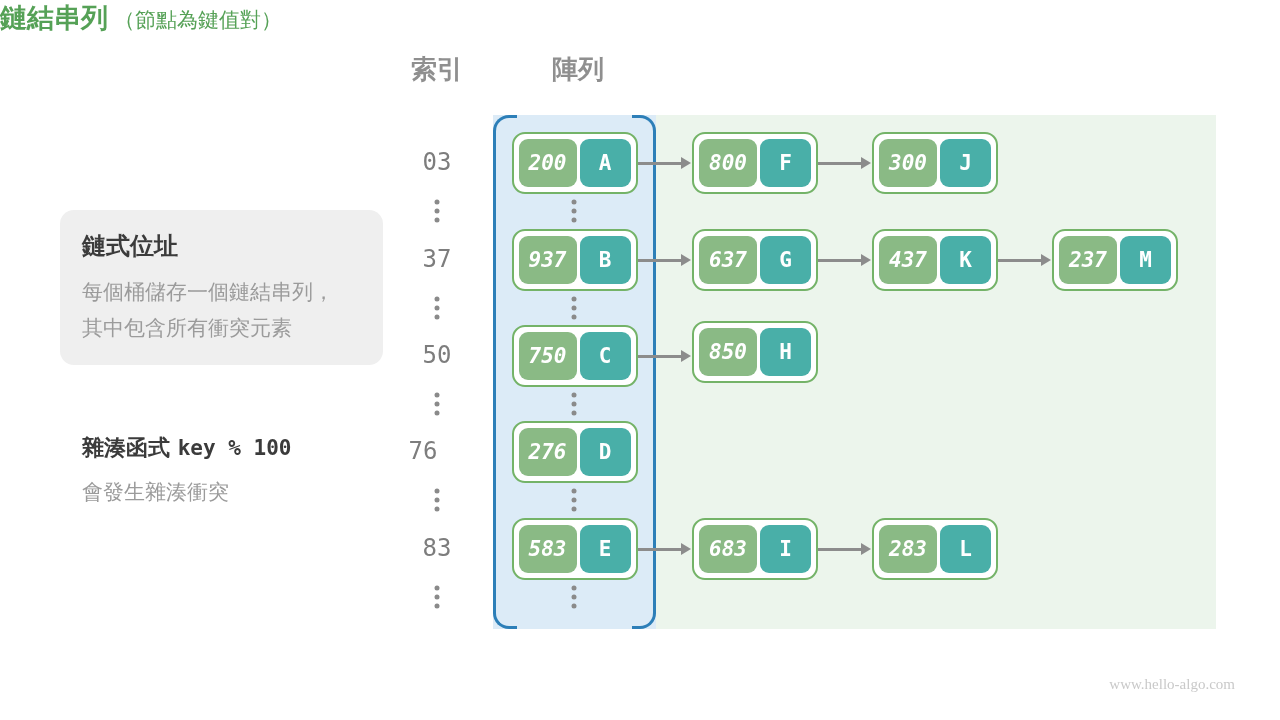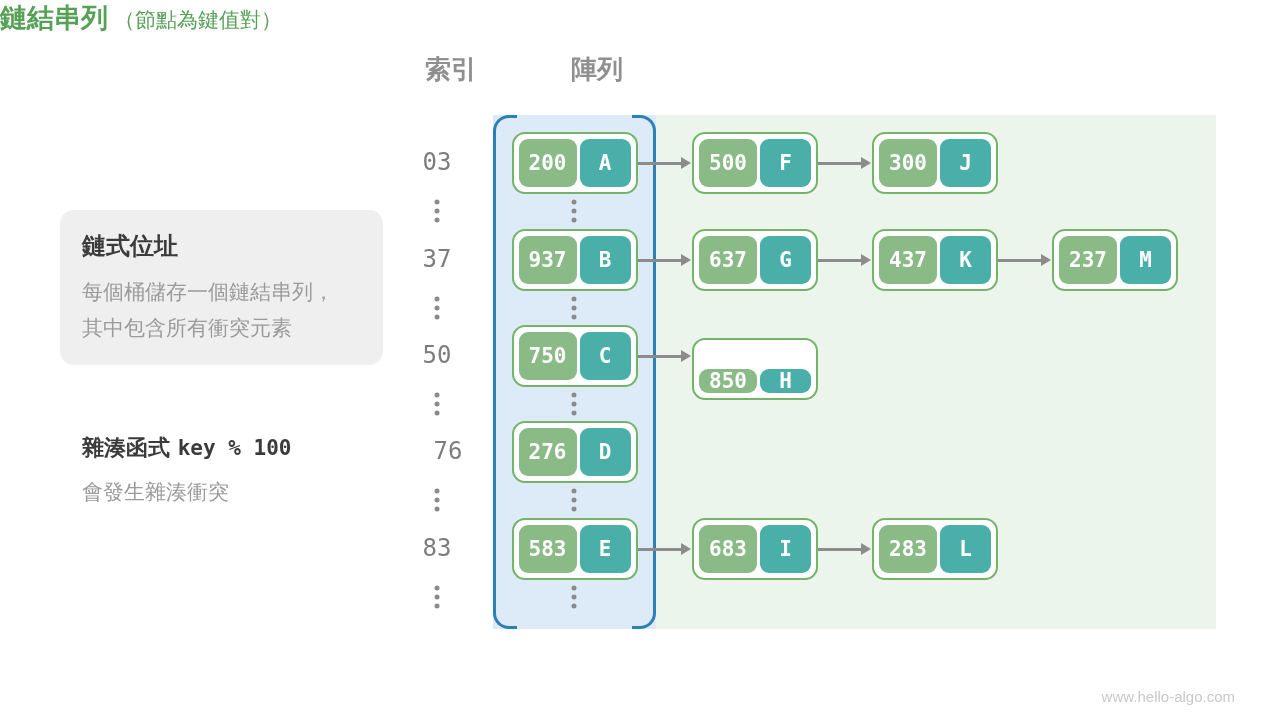--- a/index.html
+++ b/index.html
@@ -20,21 +20,21 @@
     --index-gray:#7d7d7d;
   }
   html,body{margin:0;padding:0;background:#ffffff;}
   #canvas{
     position:relative;width:1280px;height:720px;background:#ffffff;overflow:hidden;
     font-family:"DejaVu Sans",sans-serif;
   }
   .mono{font-family:"DejaVu Sans Mono",monospace;}
 
   
-  .col-header{position:absolute;top:52px;font-size:26px;font-weight:bold;color:var(--header-gray);text-align:right;}
+  .col-header{position:absolute;top:52px;font-size:26px;font-weight:bold;color:var(--header-gray);text-align:center;}
   #hdr-index{left:397px;width:80px;}
   #hdr-array{left:533px;width:90px;}
   #hdr-list{left:765px;top:50px;display:flex;align-items:baseline;gap:6px;color:var(--header-green);}
   #hdr-list .bold{font-size:27px;font-weight:bold;}
   #hdr-list .note{font-size:21px;font-weight:normal;}
 
   
   #info-box{
     position:absolute;left:60px;top:210px;width:323px;height:155px;
     background:var(--infobox-fill);border-radius:14px;box-sizing:border-box;padding:20px 22px;
@@ -58,21 +58,21 @@
   
   .node{
     position:absolute;width:126px;height:62px;box-sizing:border-box;
     background:#ffffff;border:2.5px solid var(--node-border);border-radius:13px;
     display:flex;gap:3px;padding:5px;align-items:stretch;
   }
   .node .cell{
     border-radius:9px;color:#ffffff;font-family:"DejaVu Sans Mono",monospace;
     font-weight:bold;font-size:21px;display:flex;align-items:center;justify-content:center;
   }
-  .node .key{width:58px;background:var(--key-green);}
+  .node .key{width:58px;background:var(--key-green);font-style:italic;}
   .node .val{flex:1;background:var(--value-teal);}
 
   
   .index-label{
     position:absolute;width:70px;text-align:center;
     font-family:"DejaVu Sans Mono",monospace;font-size:24px;color:var(--index-gray);
   }
 
   
   .arrow{position:absolute;height:3px;background:var(--arrow-gray);}
@@ -80,22 +80,22 @@
     content:"";position:absolute;right:-9px;top:-4.5px;
     border-left:10px solid var(--arrow-gray);border-top:6px solid transparent;border-bottom:6px solid transparent;
   }
 
   
   .dots{position:absolute;display:flex;flex-direction:column;gap:4px;transform:translate(-50%,-50%);}
   .dots span{width:5px;height:5px;border-radius:50%;background:var(--dot-gray);}
 
   
   #watermark{
-    position:absolute;right:45px;top:676px;font-family:Liberation Sans, sans-serif;
-    font-size:15px;color:var(--watermark-gray);margin-top:12px;
+    position:absolute;right:45px;top:676px;font-family:Liberation Serif, serif;
+    font-size:15px;color:var(--watermark-gray);
   }
 </style>
 </head>
 <body>
 
 <div id="canvas">
 
   <div class="col-header" id="hdr-index">索引</div>
   <div class="col-header" id="hdr-array">陣列</div>
   <div id="info-box">
@@ -124,21 +124,21 @@
   <div class="bracket" id="bracket-right"></div>
 
   <div id="rows-layer">
       <div class="index-label" style="left: 402px; top: 148px;">03</div>
       <div class="node" style="left: 511.5px; top: 132px;">
         <div class="cell key">200</div>
         <div class="cell val">A</div>
       </div>
       <div class="arrow" style="left: 637.5px; top: 161.5px; width: 44.5px;"></div>
       <div class="node" style="left: 692px; top: 132px;">
-        <div class="cell key">500</div>
+        <div class="cell key">800</div>
         <div class="cell val">F</div>
       </div>
       <div class="arrow" style="left: 818px; top: 161.5px; width: 44px;"></div>
       <div class="node" style="left: 872px; top: 132px;">
         <div class="cell key">300</div>
         <div class="cell val">J</div>
       </div>
       <div class="index-label" style="left: 402px; top: 245px;">37</div>
       <div class="node" style="left: 511.5px; top: 229px;">
         <div class="cell key">937</div>
@@ -158,25 +158,25 @@
       <div class="node" style="left: 1052px; top: 229px;">
         <div class="cell key">237</div>
         <div class="cell val">M</div>
       </div>
       <div class="index-label" style="left: 402px; top: 341px;">50</div>
       <div class="node" style="left: 511.5px; top: 325px;">
         <div class="cell key">750</div>
         <div class="cell val">C</div>
       </div>
       <div class="arrow" style="left: 637.5px; top: 354.5px; width: 44.5px;"></div>
-      <div class="node" style="left: 692px; top: 338px; align-items: flex-end;">
+      <div class="node" style="left: 692px; top: 321px;">
         <div class="cell key">850</div>
         <div class="cell val">H</div>
       </div>
-      <div class="index-label" style="left: 413px; top: 437px;">76</div>
+      <div class="index-label" style="left: 388px; top: 437px;">76</div>
       <div class="node" style="left: 511.5px; top: 421px; justify-content: center;">
         <div class="cell key">276</div>
         <div class="cell val">D</div>
       </div>
       <div class="index-label" style="left: 402px; top: 534px;">83</div>
       <div class="node" style="left: 511.5px; top: 518px;">
         <div class="cell key">583</div>
         <div class="cell val">E</div>
       </div>
       <div class="arrow" style="left: 637.5px; top: 547.5px; width: 44.5px;"></div>

